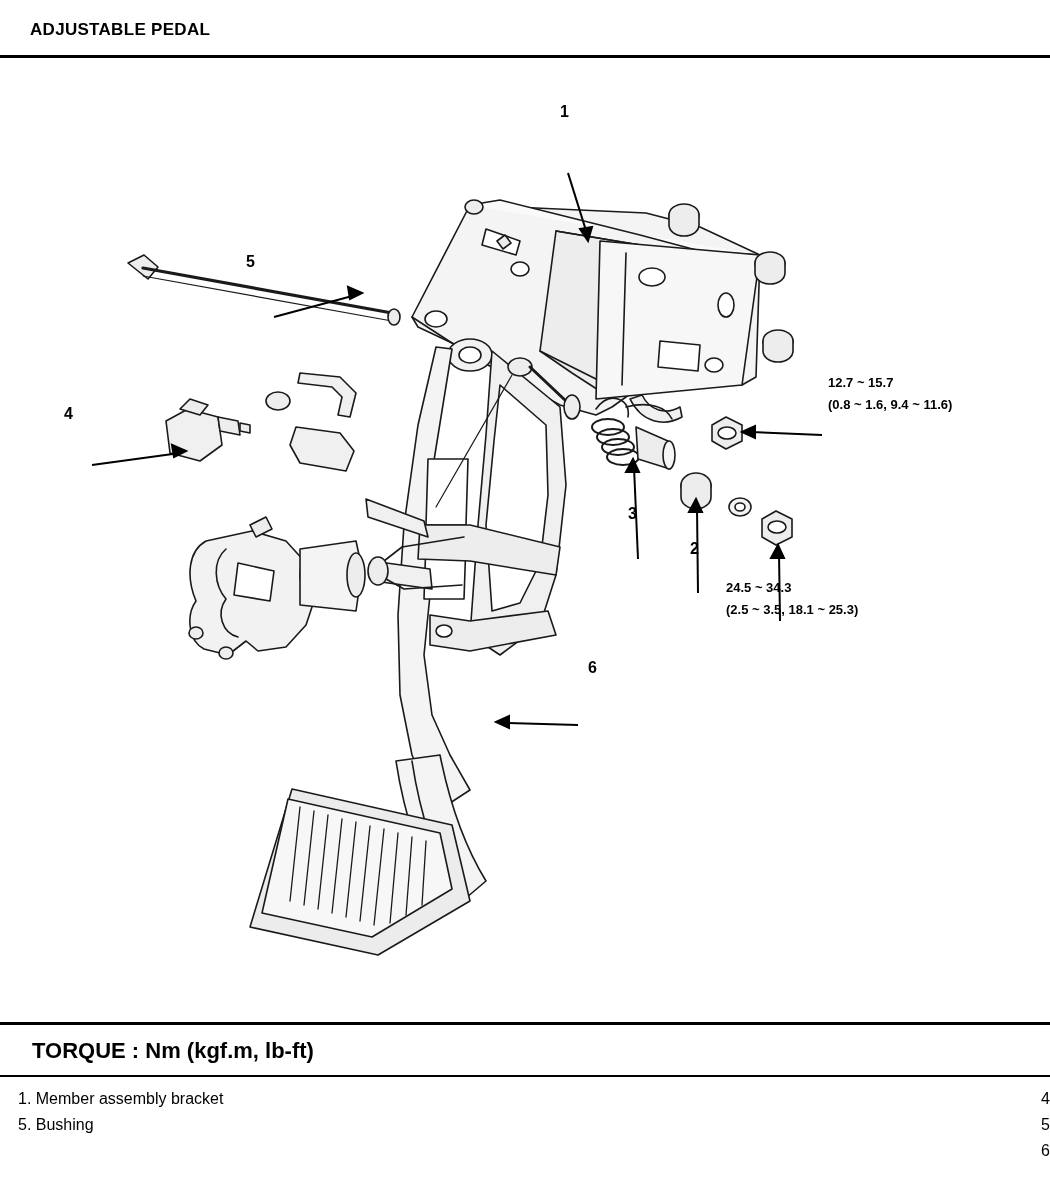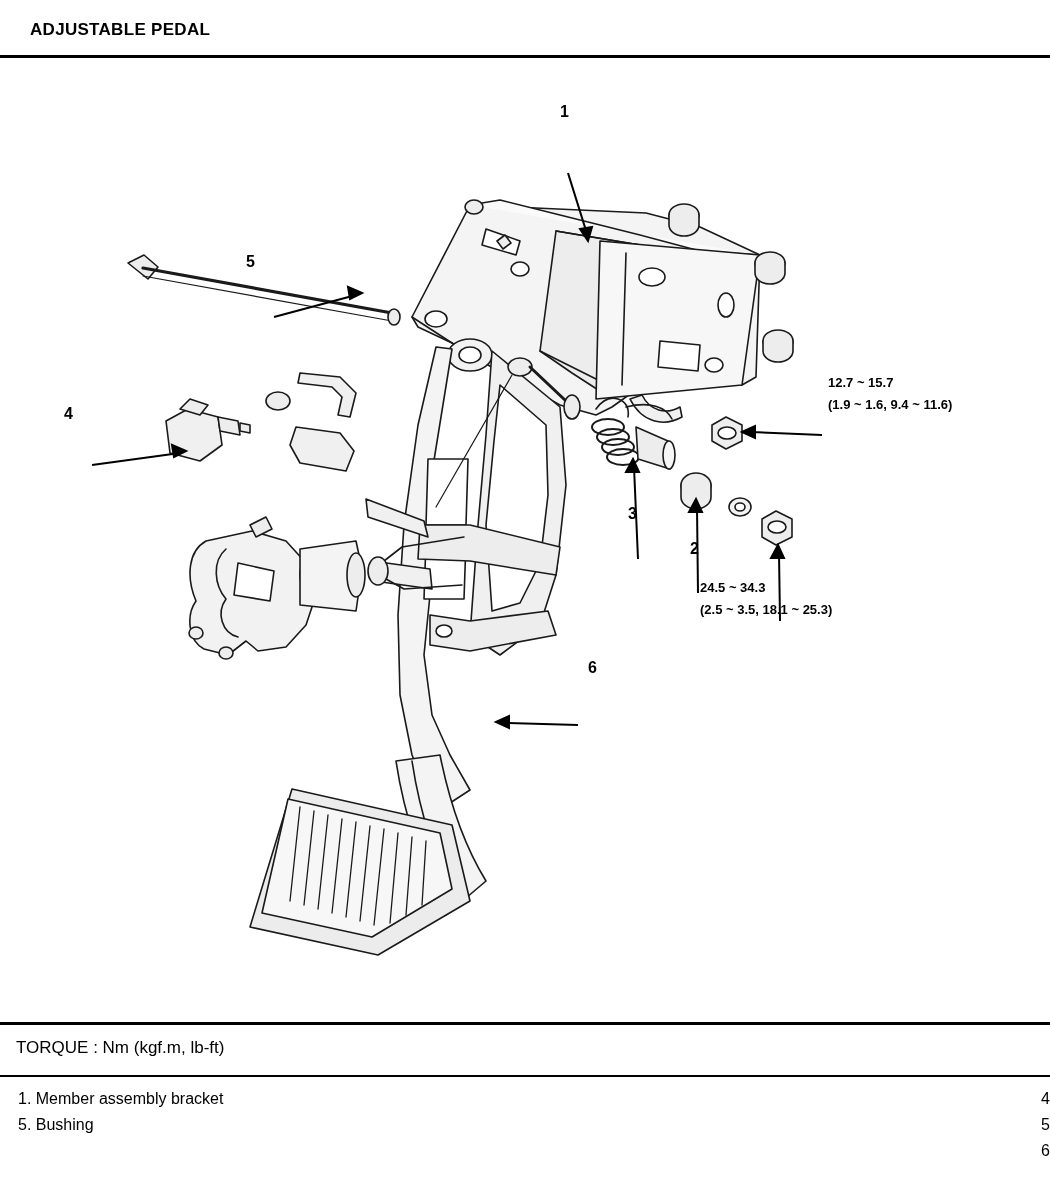--- a/index.html
+++ b/index.html
@@ -51,24 +51,24 @@
     position: absolute;
     left: 0;
     top: 1075px;
     width: 1050px;
     height: 2px;
     background: #000000;
   }
   
   .torque-caption {
     position: absolute;
-    left: 16px;
+    left: 32px;
     top: 1038px;
-    font-size: 17px;
-    font-weight: normal;
+    font-size: 22px;
+    font-weight: bold;
   }
   
   .legend {
     position: absolute;
     left: 18px;
     top: 1086px;
     width: 1010px;
     display: flex;
   }
   .legend-col {
@@ -298,23 +298,23 @@
 
     <div class="callout" style="left:560px; top:48px;">1</div>
     <div class="callout" style="left:690px; top:485px;">2</div>
     <div class="callout" style="left:628px; top:450px;">3</div>
     <div class="callout" style="left:64px; top:350px;">4</div>
     <div class="callout" style="left:246px; top:198px;">5</div>
     <div class="callout" style="left:588px; top:604px;">6</div>
 
     <div class="torque-value" style="left:828px; top:317px;">
       <div>12.7 ~ 15.7</div>
-      <div>(1.9 ~ 1.6, 9.4 ~ 11.6)</div>
+      <div>(0.8 ~ 1.6, 9.4 ~ 11.6)</div>
     </div>
-    <div class="torque-value" style="left:700px; top:522px;">
+    <div class="torque-value" style="left:726px; top:522px;">
       <div>24.5 ~ 34.3</div>
       <div>(2.5 ~ 3.5, 18.1 ~ 25.3)</div>
     </div>
   </div>
 
   <div class="rule-bottom"></div>
   <div class="torque-caption">TORQUE : Nm (kgf.m, lb-ft)</div>
   <div class="rule-mid"></div>
 
   <div class="legend">

